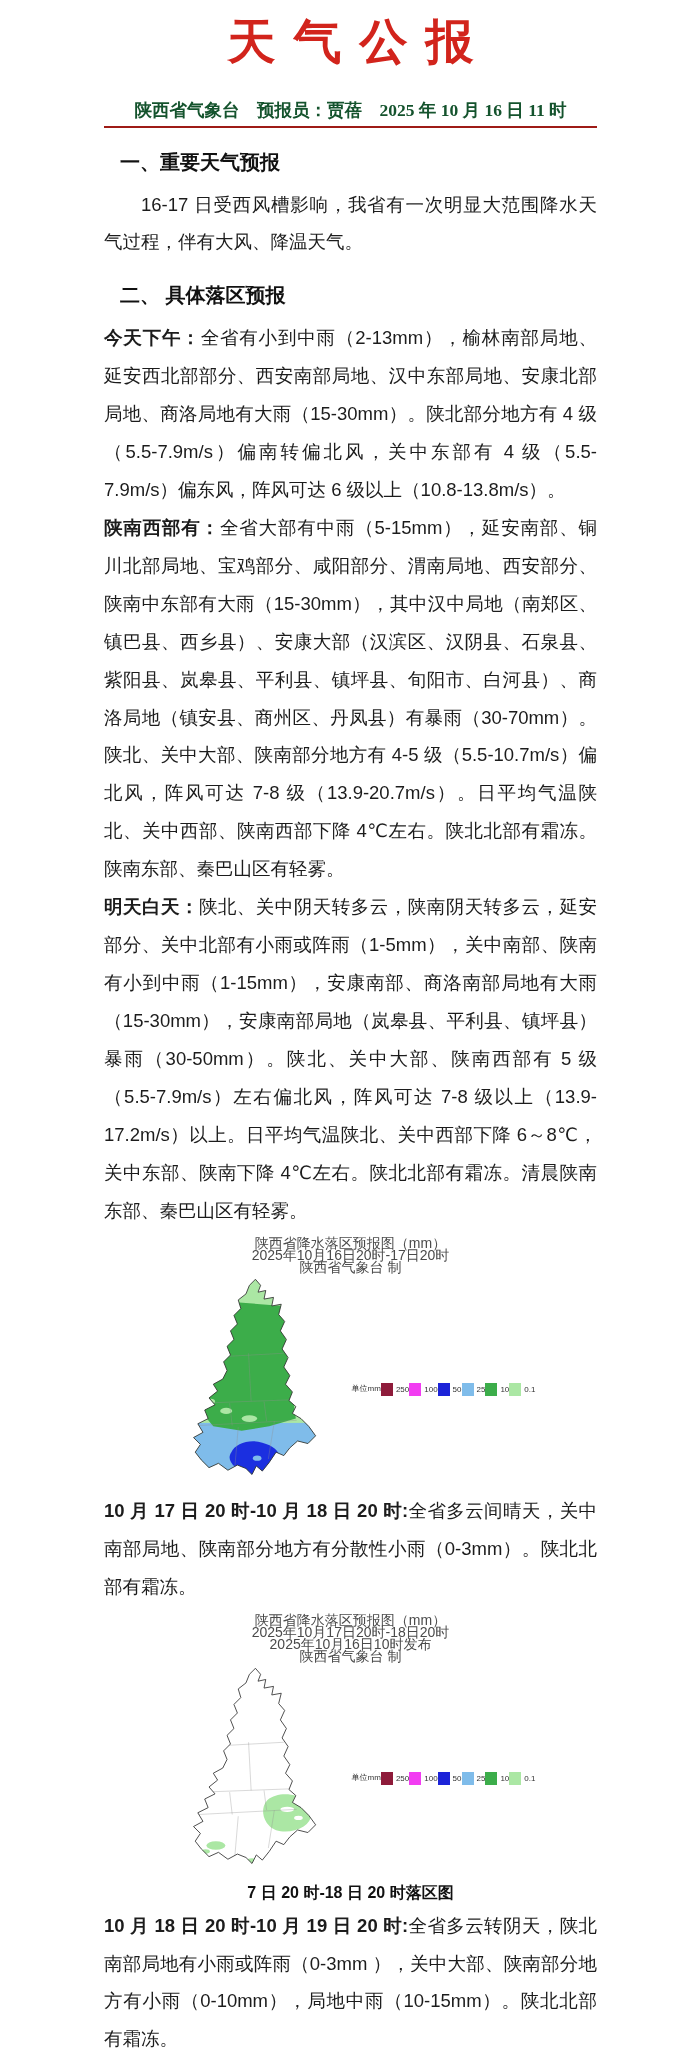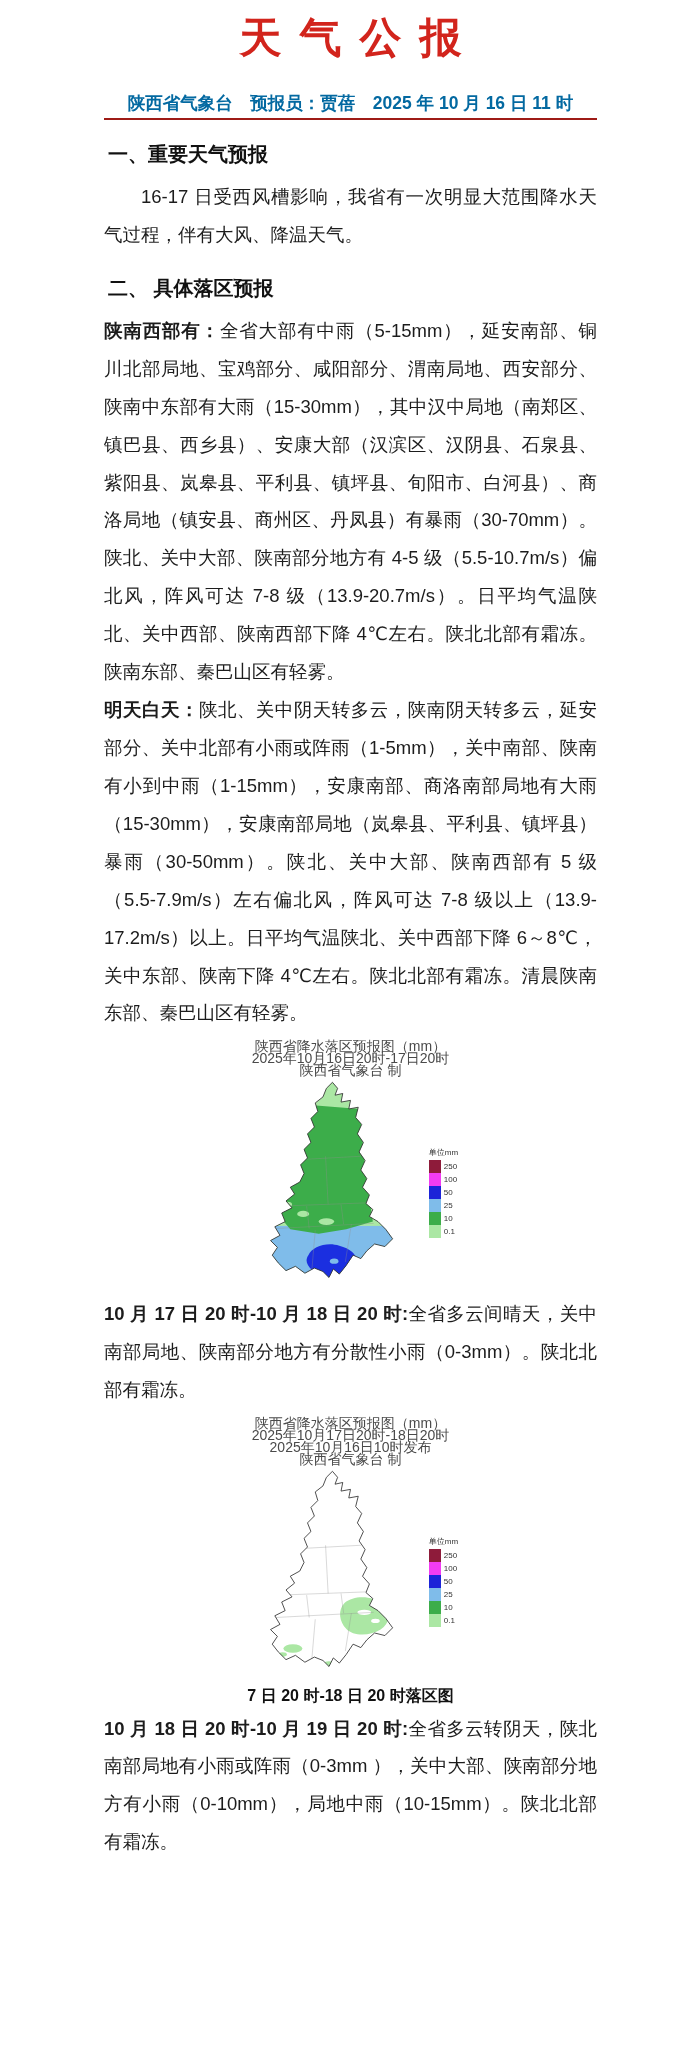--- a/index.html
+++ b/index.html
@@ -3,37 +3,37 @@
 <meta charset="utf-8">
 <style>
   html,body{margin:0;padding:0;background:#ffffff;}
   body{
     width:690px;height:2057px;overflow:hidden;
     font-family:"Liberation Sans","DejaVu Sans",sans-serif;
     color:#1c1c1c;
   }
   .doc{padding:6px 93px 0 104px;}
   .title{
-    text-align:center;font-size:42px;font-weight:bold;color:#d2241c;
+    text-align:center;font-size:48px;font-weight:bold;color:#d2241c;
     letter-spacing:18px;text-indent:18px;margin:6px 0 0 0;line-height:1.25;
   }
   .meta-wrap{margin-top:26px;text-align:center;}
-  .meta{font-size:17.5px;font-weight:bold;color:#0369a1;line-height:1.4;}
+  .meta{font-size:17.5px;font-weight:bold;color:#14532d;line-height:1.4;font-family:Liberation Serif, serif;}
   .meta-underline{height:2px;background:#9e1b16;width:100%;margin:3px auto 0 auto;}
-  .h-section{font-size:20px;font-weight:bold;color:#111;margin:16px 0 6px 4px;line-height:1.8;}
+  .h-section{font-size:20px;font-weight:bold;color:#111;margin:16px 0 6px 16px;line-height:1.8;}
   p.body{font-size:18.5px;line-height:2.05;margin:0;text-align:justify;}
   p.indent{text-indent:2em;}
   .leader{font-weight:bold;}
   
   .map-block{text-align:center;margin:8px 0 2px 0;}
   .map-header{margin:0 0 2px 0;}
   .map-header div{font-size:14px;line-height:12px;color:#4a4a4a;}
   .map-row{display:flex;justify-content:center;align-items:center;gap:14px;}
   .map-svg{display:block;}
-  .legend{display:flex;flex-direction:column;align-items:flex-start;margin-top:14px;}
+  .legend{display:flex;align-items:flex-start;margin-top:14px;}
   .legend-title{font-size:8px;color:#333;margin-bottom:2px;}
   .legend-row{display:flex;align-items:center;height:13px;}
   .legend-sw{width:12px;height:13px;display:inline-block;}
   .legend-lb{font-size:8px;color:#333;margin-left:3px;}
   .sw0{background:#8e1b3a;}.sw1{background:#f23cf2;}.sw2{background:#1c23d8;}
   .sw3{background:#7fbcea;}.sw4{background:#3cad4a;}.sw5{background:#abe7a4;}
   .map-caption{font-size:16px;font-weight:bold;color:#111;margin-top:3px;line-height:1.4;}
   .bnd path{stroke:#8f8f8f;stroke-width:.5;fill:none;opacity:.8;}
   .outline{fill:none;stroke:#333;stroke-width:1;}
 </style>
@@ -47,20 +47,21 @@
   <div class="meta-wrap">
     <div class="meta">陕西省气象台　预报员：贾蓓　2025 年 10 月 16 日 11 时</div>
     <div class="meta-underline"></div>
   </div>
 
   <div class="h-section">一、重要天气预报</div>
   <p class="body indent">16-17 日受西风槽影响，我省有一次明显大范围降水天气过程，伴有大风、降温天气。</p>
 
   <div class="h-section">二、 具体落区预报</div>
 
+  <p class="body"><span class="leader">今天下午：</span><span>全省有小到中雨（2-13mm），榆林南部局地、延安西北部部分、西安南部局地、汉中东部局地、安康北部局地、商洛局地有大雨（15-30mm）。陕北部分地方有 4 级（5.5-7.9m/s）偏南转偏北风，关中东部有 4 级（5.5-7.9m/s）偏东风，阵风可达 6 级以上（10.8-13.8m/s）。</span></p>
 
   <p class="body"><span class="leader">陕南西部有：</span><span>全省大部有中雨（5-15mm），延安南部、铜川北部局地、宝鸡部分、咸阳部分、渭南局地、西安部分、陕南中东部有大雨（15-30mm），其中汉中局地（南郑区、镇巴县、西乡县）、安康大部（汉滨区、汉阴县、石泉县、紫阳县、岚皋县、平利县、镇坪县、旬阳市、白河县）、商洛局地（镇安县、商州区、丹凤县）有暴雨（30-70mm）。陕北、关中大部、陕南部分地方有 4-5 级（5.5-10.7m/s）偏北风，阵风可达 7-8 级（13.9-20.7m/s）。日平均气温陕北、关中西部、陕南西部下降 4℃左右。陕北北部有霜冻。陕南东部、秦巴山区有轻雾。</span></p>
 
   <p class="body"><span class="leader">明天白天：</span><span>陕北、关中阴天转多云，陕南阴天转多云，延安部分、关中北部有小雨或阵雨（1-5mm），关中南部、陕南有小到中雨（1-15mm），安康南部、商洛南部局地有大雨（15-30mm），安康南部局地（岚皋县、平利县、镇坪县）暴雨（30-50mm）。陕北、关中大部、陕南西部有 5 级（5.5-7.9m/s）左右偏北风，阵风可达 7-8 级以上（13.9-17.2m/s）以上。日平均气温陕北、关中西部下降 6～8℃，关中东部、陕南下降 4℃左右。陕北北部有霜冻。清晨陕南东部、秦巴山区有轻雾。</span></p>
 
   <div class="map-block">
     <div class="map-header">
       <div>陕西省降水落区预报图（mm）</div>
       <div>2025年10月16日20时-17日20时</div>
       <div>陕西省气象台  制</div>

